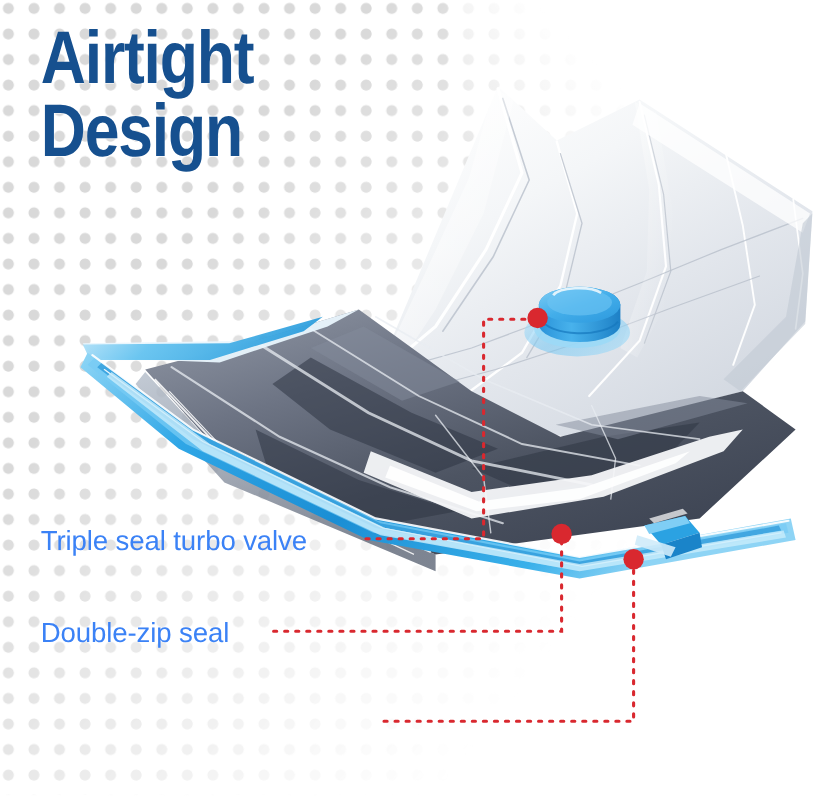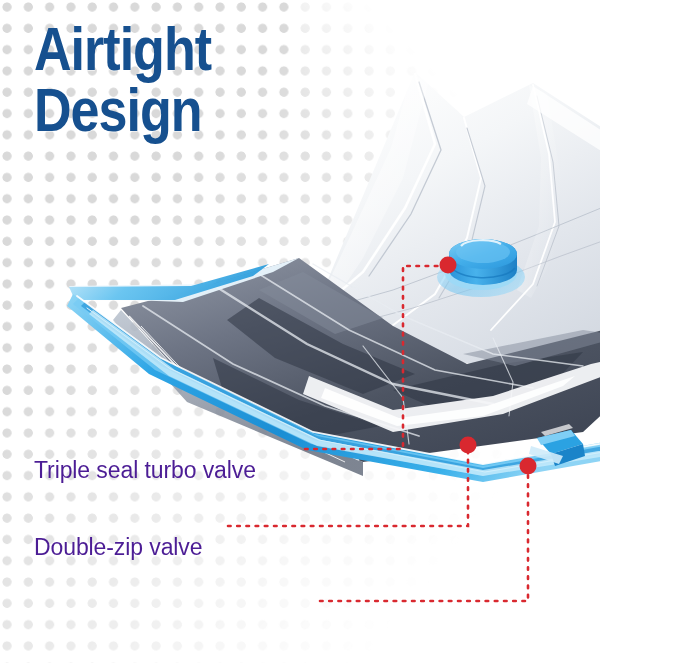--- a/index.html
+++ b/index.html
@@ -1,17 +1,17 @@
 <!DOCTYPE html>
 <html><head>
 <meta charset="utf-8">
 <style>
   html,body{margin:0;padding:0;background:#fff;}
   #stage{
-    position:relative;width:600px;height:663px;overflow:hidden;
+    position:relative;width:679px;height:663px;overflow:hidden;
     background:#ffffff;
     font-family:"Liberation Sans","DejaVu Sans",sans-serif;
   }
 
   
   #dots{
     position:absolute;left:0;top:0;width:679px;height:663px;
     background-image:radial-gradient(circle at 5px 5px, #d9d9d9 4.2px, rgba(217,217,217,0) 4.9px);
     background-size:21.3px 21.3px;
     background-position:2px 2px;
@@ -42,25 +42,24 @@
     position:absolute;left:63px;top:58px;width:616px;height:430px;
   }
   #photo svg{display:block;width:100%;height:100%;}
 
   
   #callouts{position:absolute;left:0;top:0;width:679px;height:663px;}
   #callouts svg{display:block;width:679px;height:663px;}
 
   .label{
     position:absolute;
-    color:#4c1d95;
+    color:#3b82f6;
     font-size:23px;
     letter-spacing:-0.1px;
     white-space:nowrap;
-    margin-top:20px;
   }
   #label-valve{left:34px;top:437px;}
   #label-zip{left:34px;top:514px;}
   #label-clip{left:34px;top:589px;}
 </style>
 </head>
 <body>
 
 <div id="stage">
 
@@ -239,15 +238,15 @@
       </g>
       <g fill="#d9282f">
         <circle cx="448" cy="265" r="8.5"></circle>
         <circle cx="468" cy="445" r="8.5"></circle>
         <circle cx="528" cy="466" r="8.5"></circle>
       </g>
     </svg>
   </div>
 
   <div class="label" id="label-valve">Triple seal turbo valve</div>
-  <div class="label" id="label-zip">Double-zip valve</div>
+  <div class="label" id="label-zip">Double-zip seal</div>
 
 </div>
 
 </body></html>

